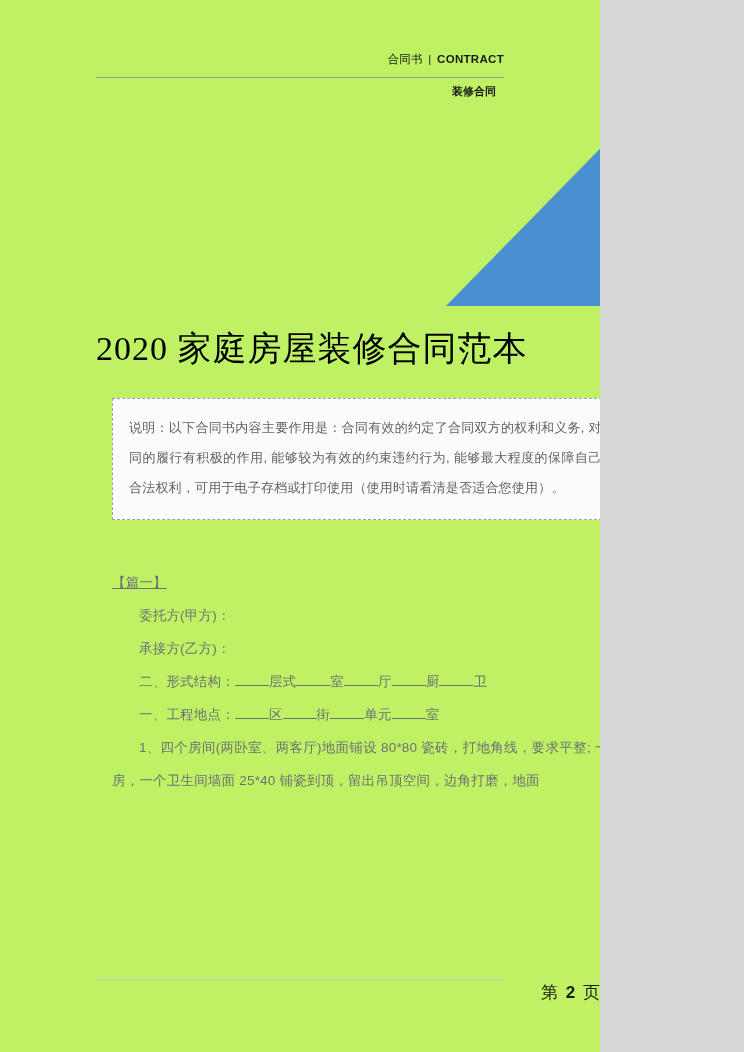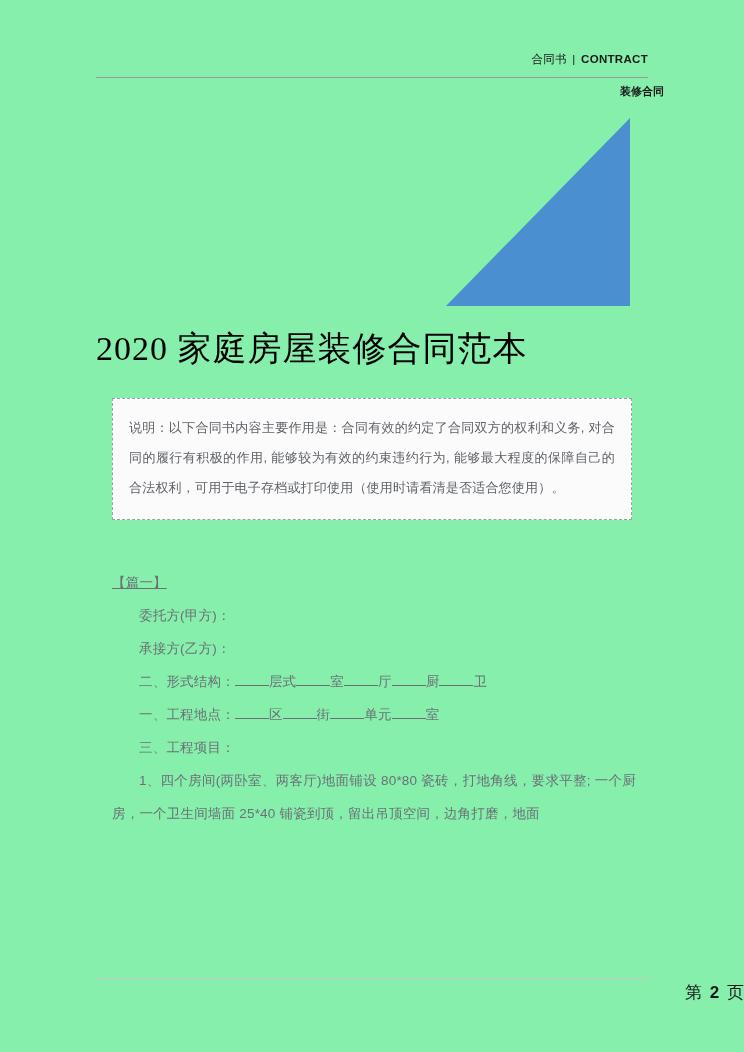--- a/index.html
+++ b/index.html
@@ -5,23 +5,23 @@
   html, body {
     margin: 0;
     padding: 0;
     background: #d8d8d8;
   }
   body {
     font-family: "Liberation Sans", sans-serif;
   }
   .page {
     position: relative;
-    width: 744px;
+    width: 600px;
     height: 1052px;
-    background: #86efac;
+    background: #bef264;
     overflow: hidden;
     box-sizing: border-box;
   }
   
   .header {
     position: absolute;
     top: 52px;
     right: 96px;
     text-align: right;
     font-size: 11.5px;
@@ -41,21 +41,21 @@
     position: absolute;
     top: 77px;
     left: 96px;
     right: 96px;
     height: 1px;
     background: #9a9a9a;
   }
   .subheader {
     position: absolute;
     top: 84px;
-    right: 80px;
+    right: 104px;
     font-size: 11px;
     font-weight: bold;
     color: #1a1a1a;
   }
   
   .triangle {
     position: absolute;
     top: 118px;
     left: 446px;
     width: 184px;
@@ -172,21 +172,20 @@
   <div class="body-text">
     <p style="text-indent:0;text-decoration:underline;">【篇一】</p>
     <p class="indent">委托方(甲方)：</p>
     <p class="indent">承接方(乙方)：</p>
     <p class="indent">
       <span>二、形式结构：</span><span class="u"></span><span>层式</span><span class="u"></span><span>室</span><span class="u"></span><span>厅</span><span class="u"></span><span>厨</span><span class="u"></span><span>卫</span>
     </p>
     <p class="indent">
       <span>一、工程地点：</span><span class="u"></span><span>区</span><span class="u"></span><span>街</span><span class="u"></span><span>单元</span><span class="u"></span><span>室</span>
     </p>
-    <p class="indent">三、工程项目：</p>
     <p class="indent">1、四个房间(两卧室、两客厅)地面铺设 80*80 瓷砖，打地角线，要求平整; 一个厨房，一个卫生间墙面 25*40 铺瓷到顶，留出吊顶空间，边角打磨，地面</p>
   </div>
 
   <div class="footer-rule"></div>
 
   <div class="footer">
     <span>第</span>
     <span class="f-num">2</span>
     <span>页</span>
   </div>

